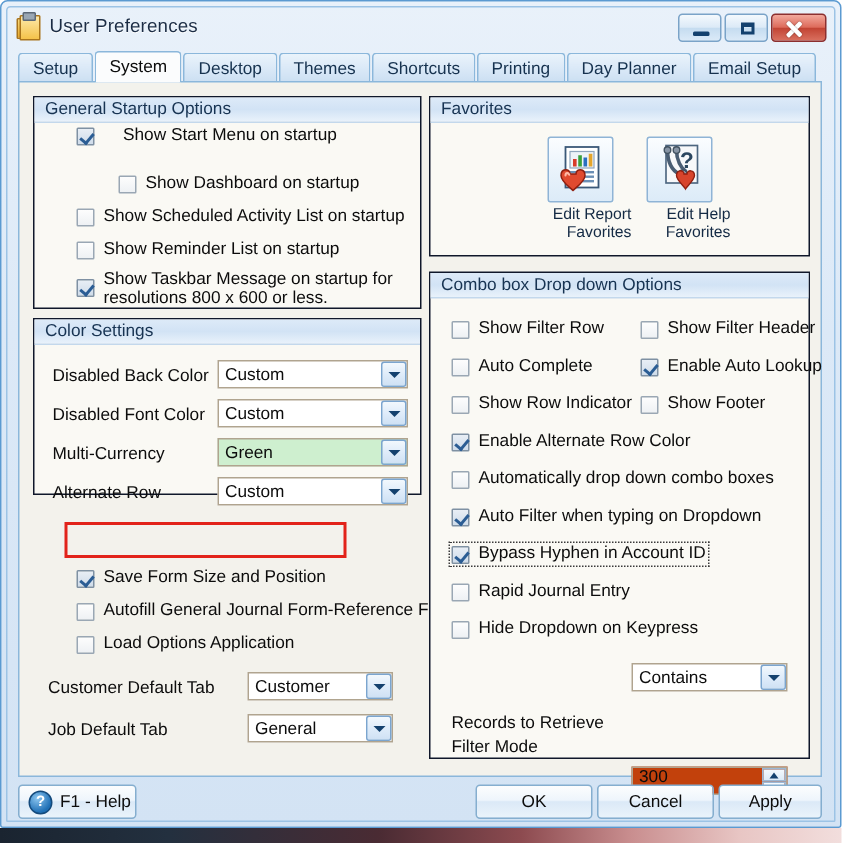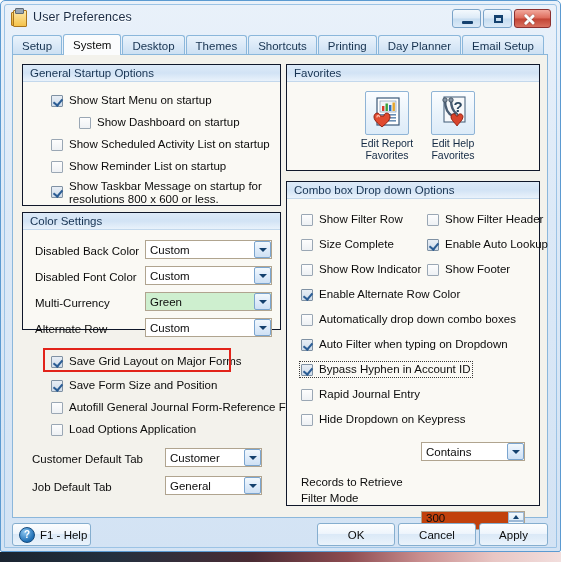--- a/index.html
+++ b/index.html
@@ -175,21 +175,21 @@
     border-left:3.5px solid transparent;border-right:3.5px solid transparent;
     border-top:4px solid #14416e;
   }
 
   
   .favbtn{
     position:absolute;width:44px;height:44px;box-sizing:border-box;
     border:1px solid #8fb4d6;border-radius:2px;
     background:linear-gradient(to bottom,#fbfdff 0%,#eaf3fb 50%,#dcebf8 100%);
   }
-  .favcap{position:absolute;text-align:center;font-size:10.5px;color:#142a44;line-height:11.5px;width:68px;}
+  .favcap{position:absolute;text-align:right;font-size:10.5px;color:#142a44;line-height:11.5px;width:68px;}
 
   
   .btn{
     position:absolute;box-sizing:border-box;height:23px;
     border:1px solid #85aecf;border-radius:3px;
     background:linear-gradient(to bottom,#fcfdfe 0%,#eef5fc 45%,#dbe9f7 50%,#eaf3fb 100%);
     display:flex;align-items:center;justify-content:center;
     font-size:11.5px;color:#0c0c0c;
   }
   #helpbtn{display:flex;align-items:center;justify-content:flex-start;padding-left:6px;}
@@ -243,21 +243,21 @@
     <div class="tab">Printing</div>
     <div class="tab">Day Planner</div>
     <div class="tab">Email Setup</div>
   </div>
 
   <div id="tabpage">
 
     <div class="group" style="left:9px;top:9px;width:259px;height:142px;">
       <div class="ghdr">General Startup Options</div>
 
-      <div class="cbrow" style="left:28px;top:29px;">
+      <div class="cbrow" style="left:28px;top:19px;gap:13px;">
         <span class="chk on"></span>
         <span class="cblabel">Show Start Menu on startup</span>
       </div>
       <div class="cbrow" style="left:28px;top:51px;padding-left:28px;">
         <span class="chk"></span>
         <span class="cblabel">Show Dashboard on startup</span>
       </div>
       <div class="cbrow" style="left:28px;top:73px;">
         <span class="chk"></span>
         <span class="cblabel">Show Scheduled Activity List on startup</span>
@@ -293,24 +293,20 @@
         <span class="carrow"></span>
       </div>
 
       <div class="flabel" style="left:12px;top:110px;">Alternate Row</div>
       <div class="combo" style="left:122px;top:105px;width:127px;">
         <span class="ctext">Custom</span>
         <span class="carrow"></span>
       </div>
     </div>
 
-    <div class="cbrow" style="left:38px;top:300px;">
-      <span class="chk on"></span>
-      <span class="cblabel">Save Grid Layout on Major Forms</span>
-    </div>
     <div id="highlight" style="left:30px;top:293px;width:188px;height:24px;"></div>
 
     <div class="cbrow" style="left:38px;top:324px;">
       <span class="chk on"></span>
       <span class="cblabel">Save Form Size and Position</span>
     </div>
     <div class="cbrow" style="left:38px;top:346px;">
       <span class="chk"></span>
       <span class="cblabel">Autofill General Journal Form-Reference Field</span>
     </div>
@@ -379,21 +375,21 @@
         <span class="chk"></span>
         <span class="cblabel">Show Filter Row</span>
       </div>
       <div class="cbrow" style="left:140px;top:31px;">
         <span class="chk"></span>
         <span class="cblabel">Show Filter Header</span>
       </div>
 
       <div class="cbrow" style="left:14px;top:56px;">
         <span class="chk"></span>
-        <span class="cblabel">Size Complete</span>
+        <span class="cblabel">Auto Complete</span>
       </div>
       <div class="cbrow" style="left:140px;top:56px;">
         <span class="chk on"></span>
         <span class="cblabel">Enable Auto Lookup</span>
       </div>
 
       <div class="cbrow" style="left:14px;top:81px;">
         <span class="chk"></span>
         <span class="cblabel">Show Row Indicator</span>
       </div>

